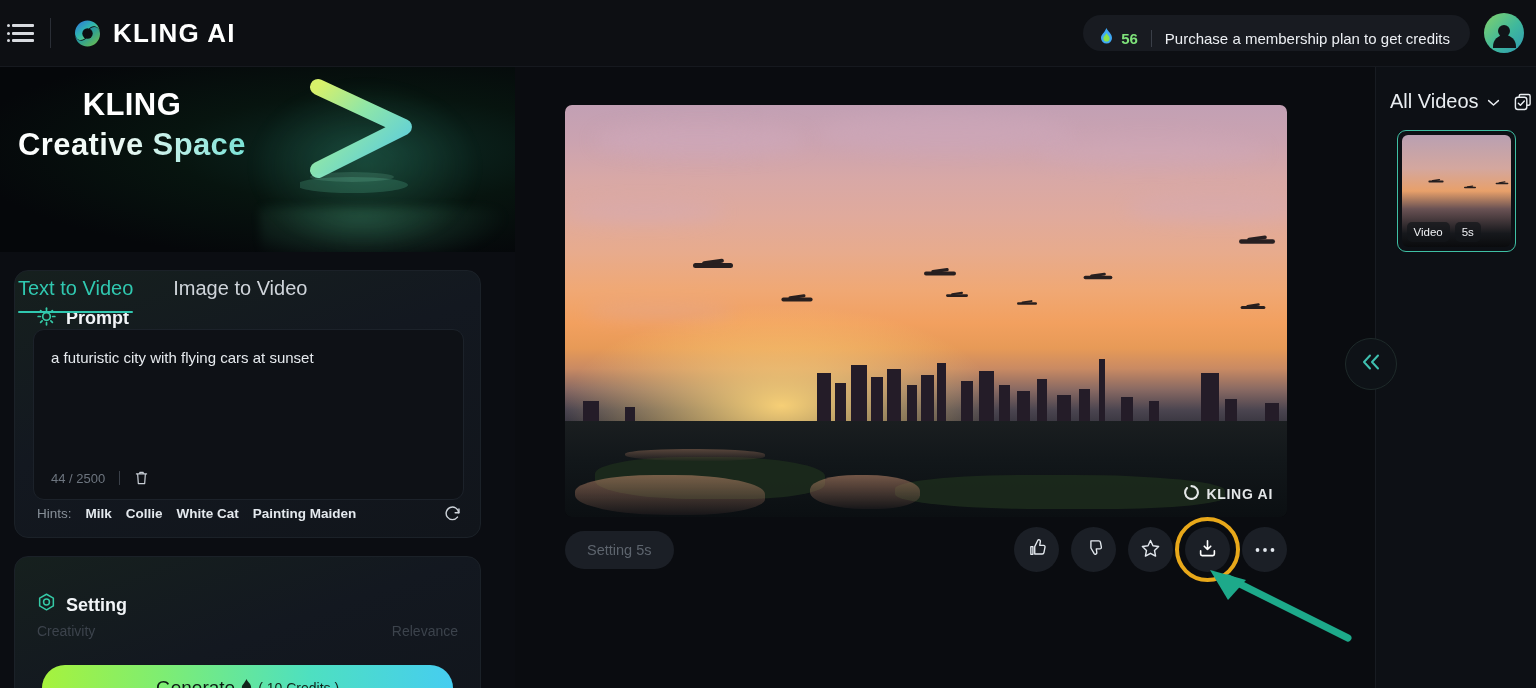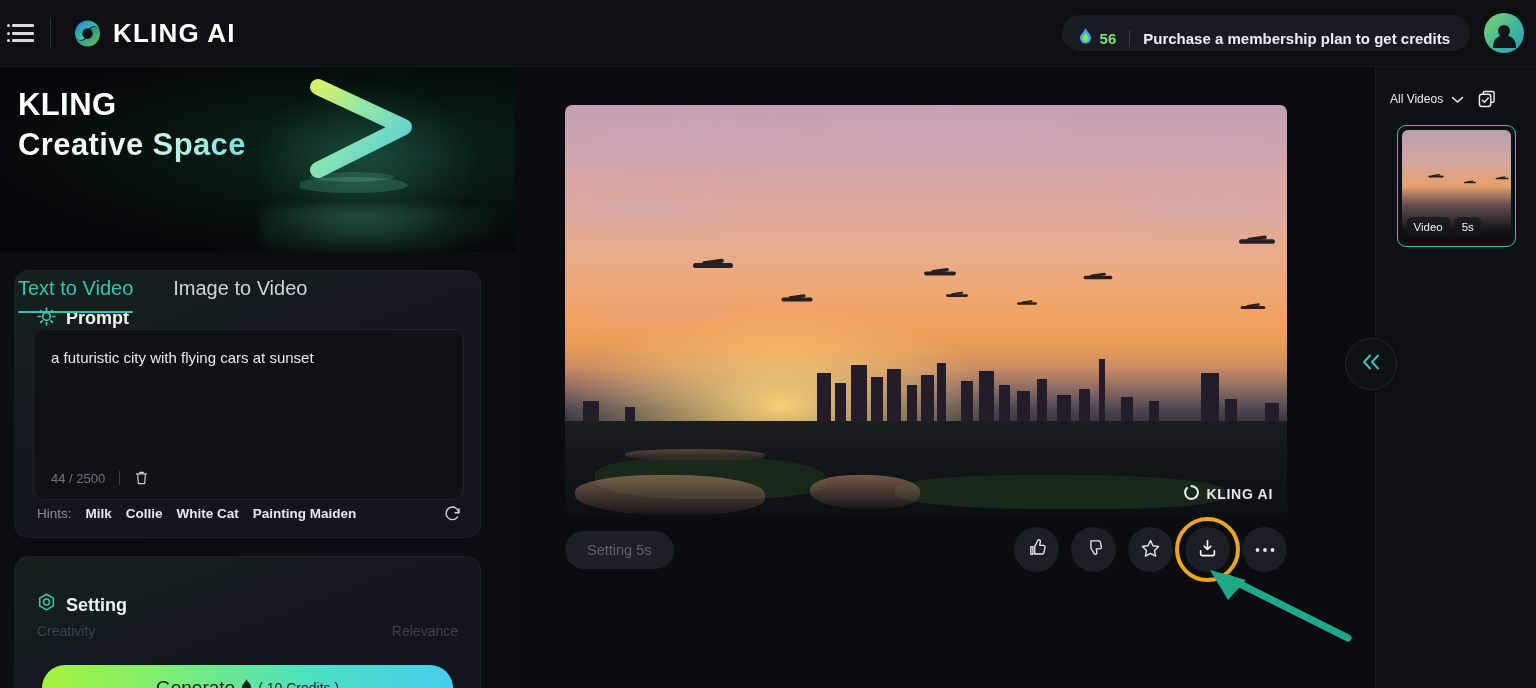--- a/index.html
+++ b/index.html
@@ -44,21 +44,21 @@
     margin-left: auto; display: flex; align-items: center; gap: 14px; padding-right: 12px;
   }
   .credits-pill {
     display: flex; align-items: center; height: 36px;
     background: #181b21; border-radius: 18px; padding: 10px 20px 0 16px; gap: 13px;
     cursor: pointer;
   }
   .credit-count { display: flex; align-items: center; gap: 7px; }
   .credit-num { color: #7ee27a; font-size: 15px; font-weight: 600; }
   .pill-sep { width: 1px; height: 17px; background: #3a3f48; }
-  .purchase-text { color: #eceff3; font-size: 15px; font-weight: bold; }
+  .purchase-text { color: #eceff3; font-size: 15px; }
   .avatar {
     width: 40px; height: 40px; border-radius: 50%;
     background: linear-gradient(135deg,#84d26a 0%, #3fb89c 55%, #2f9ab4 100%);
     display: flex; align-items: center; justify-content: center; cursor: pointer;
     overflow: hidden;
   }
   .avatar .head { width: 12px; height: 12px; border-radius: 50%; background: #111418; margin-top: -5px; }
   .avatar .body {
     position: absolute; width: 23px; height: 13px; border-radius: 12px 12px 0 0;
     background: #111418; margin-top: 17px;
@@ -81,21 +81,21 @@
   }
   .hero-reflect {
     position: absolute; left: 260px; top: 140px; width: 250px; height: 60px;
     background: radial-gradient(ellipse at 40% 20%, rgba(110,235,180,0.22), rgba(0,0,0,0) 70%);
     filter: blur(5px);
   }
   .hero-title {
     position: absolute; left: 18px; top: 18px; z-index: 4;
   }
   .hero-line1 {
-    font-size: 31px; font-weight: 700; color: #ffffff; letter-spacing: 0.4px; line-height: 40px;
+    font-size: 31px; font-weight: 700; color: #ffffff; letter-spacing: 0.4px; line-height: 40px; text-align: center;
   }
   .hero-line2 {
     font-size: 31px; font-weight: 700; letter-spacing: 0.4px; line-height: 40px;
     background: linear-gradient(90deg,#ffffff 0%, #e9f7f2 48%, #79e2d6 100%);
     -webkit-background-clip: text; background-clip: text; color: transparent;
   }
   .play-logo { position: absolute; right: 85px; top: 6px; z-index: 3; }
 
   .tabs {
     position: absolute; top: 190px; left: 0; width: 515px; display: flex; gap: 40px;
@@ -225,21 +225,21 @@
   .anno-arrow { position: absolute; left: 1198px; top: 566px; pointer-events: none; }
 
   
   .right-panel {
     position: absolute; top: 67px; left: 1375px; width: 161px; height: 621px;
     background: #0d1015; border-left: 1px solid #181c22;
   }
   .rp-head {
     display: flex; align-items: center; gap: 8px; padding: 23px 0 0 14px;
   }
-  .rp-title { font-size: 12px; color: #e9edf1; cursor: pointer; }
+  .rp-title { font-size: 20px; color: #e9edf1; cursor: pointer; }
   .rp-copy { margin-left: 6px; cursor: pointer; display: flex; }
   .thumb {
     position: relative; margin: 17px auto 0; width: 119px; height: 122px;
     border-radius: 9px; border: 1.5px solid #3fc0a4; padding: 4px; cursor: pointer;
   }
   .thumb-inner {
     width: 100%; height: 100%; border-radius: 6px; overflow: hidden; position: relative;
     background: linear-gradient(180deg,#b9a0b2 0%, #d4a79e 30%, #e8a06a 50%, #6a5254 66%, #16181c 88%, #0a0b0d 100%);
   }
   .thumb-badges {

